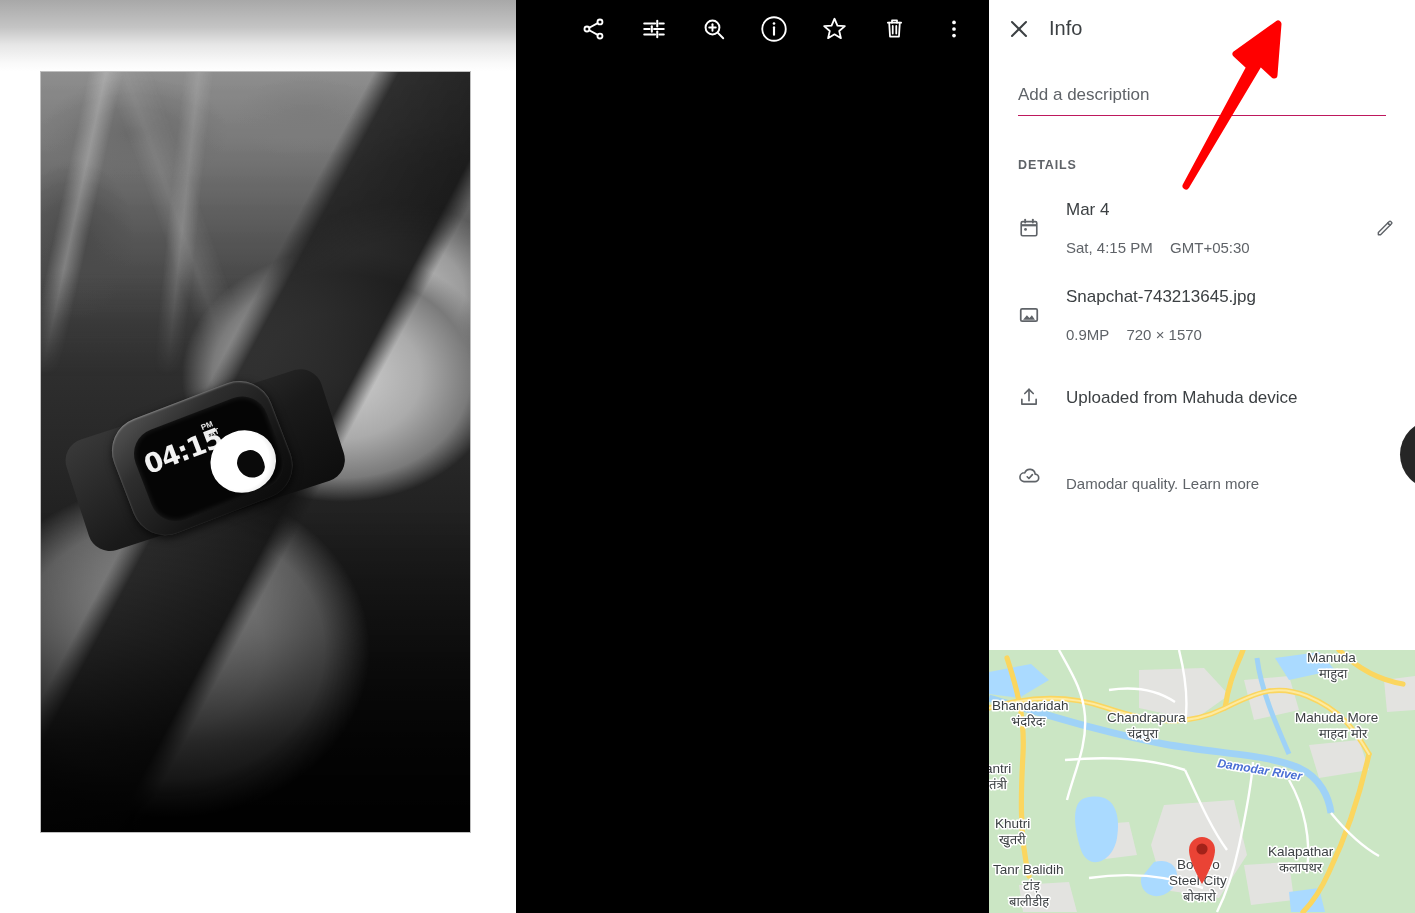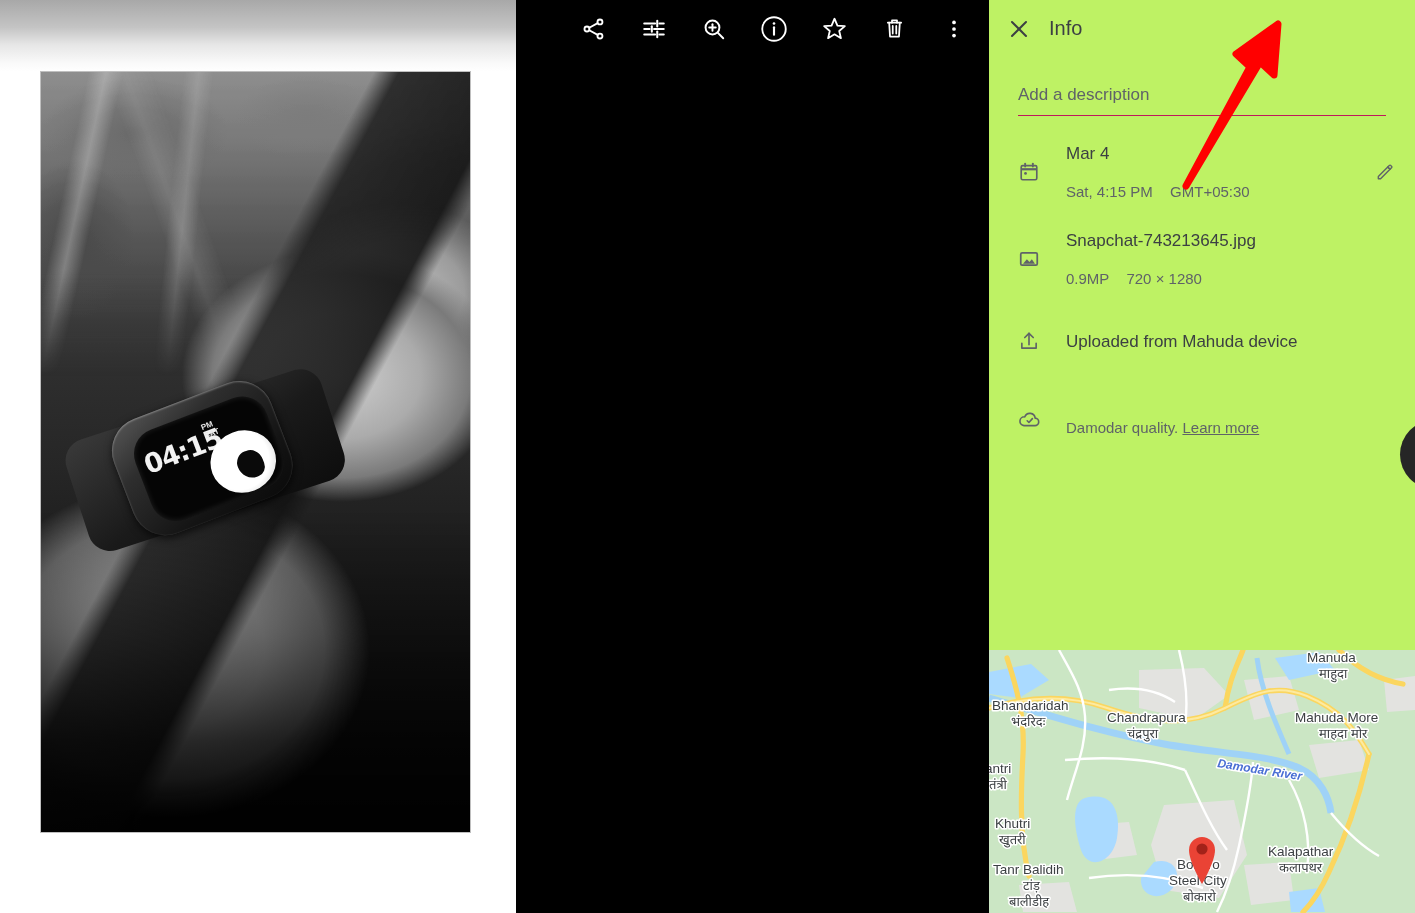--- a/index.html
+++ b/index.html
@@ -120,21 +120,21 @@
     z-index:3;
   }
   #annotation-arrow {
     position:absolute; left:650px; top:10px; width:140px; height:185px;
     pointer-events:none; z-index:5;
   }
 
   
   #info-panel {
     position:absolute; left:989px; top:0; width:426px; height:913px;
-    background:#bef264; overflow:hidden;
+    background:#ffffff; overflow:hidden;
   }
   #info-header {
     display:flex; align-items:center; height:57px; padding-left:18px; gap:18px;
   }
   #close-icon { width:24px; height:24px; cursor:pointer; }
   #info-title {
     font-size:20px; color:#3c4043; font-weight:normal;
   }
   #desc-wrap { margin:28px 29px 0 29px; }
   #desc-input {
@@ -155,21 +155,21 @@
   }
   .detail-row .ic { width:26px; flex:0 0 26px; padding-top:2px; }
   .detail-row .body { flex:1 1 auto; padding-left:22px; }
   .detail-row .primary {
     font-size:17px; color:#3c4043; line-height:24px;
   }
   .detail-row .secondary {
     font-size:15px; color:#5f6368; line-height:22px; margin-top:15px;
   }
   .detail-row .edit { width:22px; flex:0 0 22px; cursor:pointer; padding-top:3px; }
-  .lmlink { color:#5f6368; text-decoration:underline; cursor:pointer; }
+  .lmlink { color:#5f6368; cursor:pointer; }
   .gap { display:inline-block; width:9px; }
 
   
   #map {
     position:absolute; left:0; bottom:0; width:426px; height:263px;
     background:#cbe6c4; overflow:hidden; cursor:pointer;
   }
   #map svg { display:block; }
   .mlabel {
     font-family:"Liberation Sans", sans-serif;
@@ -296,20 +296,21 @@
       <line x1="5" y1="5" x2="19" y2="19"></line>
         <line x1="19" y1="5" x2="5" y2="19"></line>
     </svg>
     <div id="info-title">Info</div>
   </div>
 
   <div id="desc-wrap">
     <input id="desc-input" type="text" placeholder="Add a description" style="">
   </div>
 
+  <div id="details-label">DETAILS</div>
 
   <div class="detail-row">
     <div class="ic">
       <svg width="22" height="22" viewBox="0 0 24 24" fill="none" stroke="#5f6368" stroke-width="1.8">
         <rect x="3.5" y="5" width="17" height="15.5" rx="1.6"></rect>
         <line x1="3.5" y1="9" x2="20.5" y2="9" stroke-width="2.4"></line>
         <line x1="7.8" y1="2.8" x2="7.8" y2="6" stroke-linecap="round" stroke-width="2"></line>
         <line x1="16.2" y1="2.8" x2="16.2" y2="6" stroke-linecap="round" stroke-width="2"></line>
         <circle cx="8.2" cy="13.5" r="1.5" fill="#5f6368" stroke="none"></circle>
       </svg>
@@ -335,21 +336,21 @@
       <svg width="22" height="22" viewBox="0 0 24 24" fill="none" stroke="#5f6368" stroke-width="1.9">
         <rect x="3" y="5.2" width="18" height="13.6" rx="1.5"></rect>
         <path d="M5.5 17.2l4.2-5 2.8 3.2 2.6-3.2 3.4 5z" fill="#5f6368" stroke="none"></path>
       </svg>
     </div>
     <div class="body">
       <div class="primary">Snapchat-743213645.jpg</div>
       <div class="secondary">
         <span>0.9MP</span>
         <span class="gap"></span>
-        <span>720 × 1280</span>
+        <span>720 × 1570</span>
       </div>
     </div>
     <div class="edit"></div>
   </div>
 
   <div class="detail-row">
     <div class="ic">
       <svg width="22" height="22" viewBox="0 0 24 24" fill="none" stroke="#5f6368" stroke-width="1.8" stroke-linecap="round" stroke-linejoin="round">
         <path d="M12 16V3.6"></path>
           <polyline points="7.4,8.2 12,3.6 16.6,8.2"></polyline>

